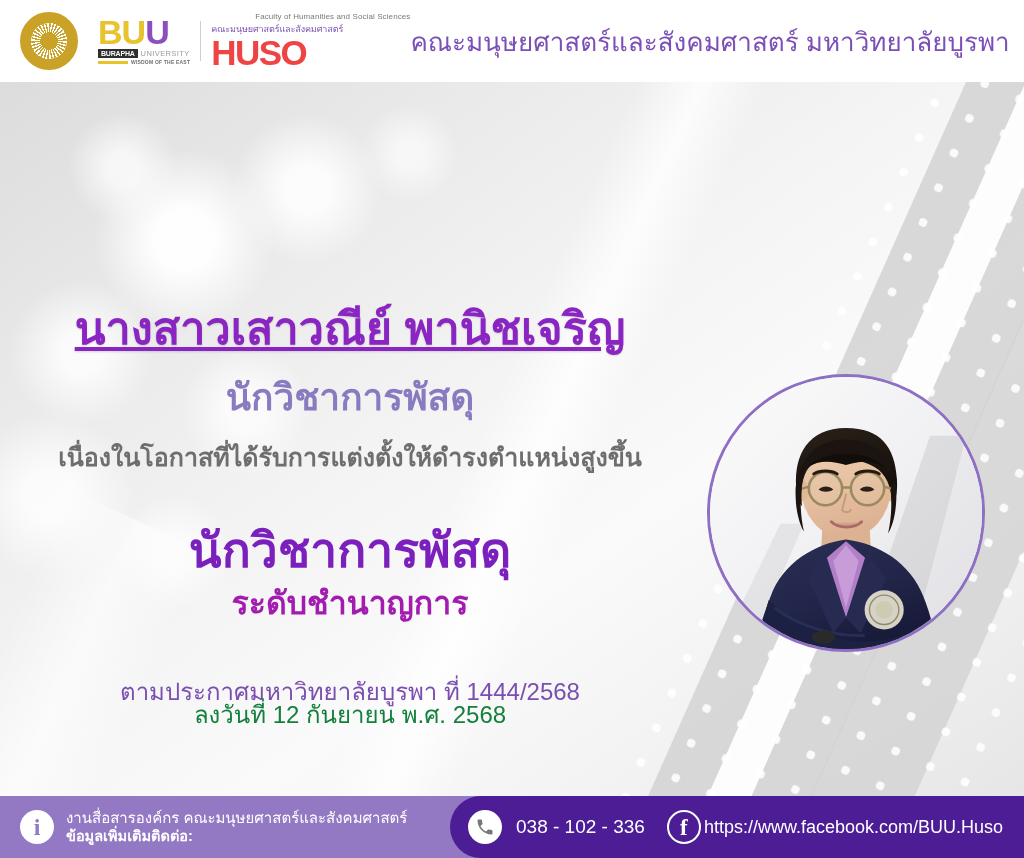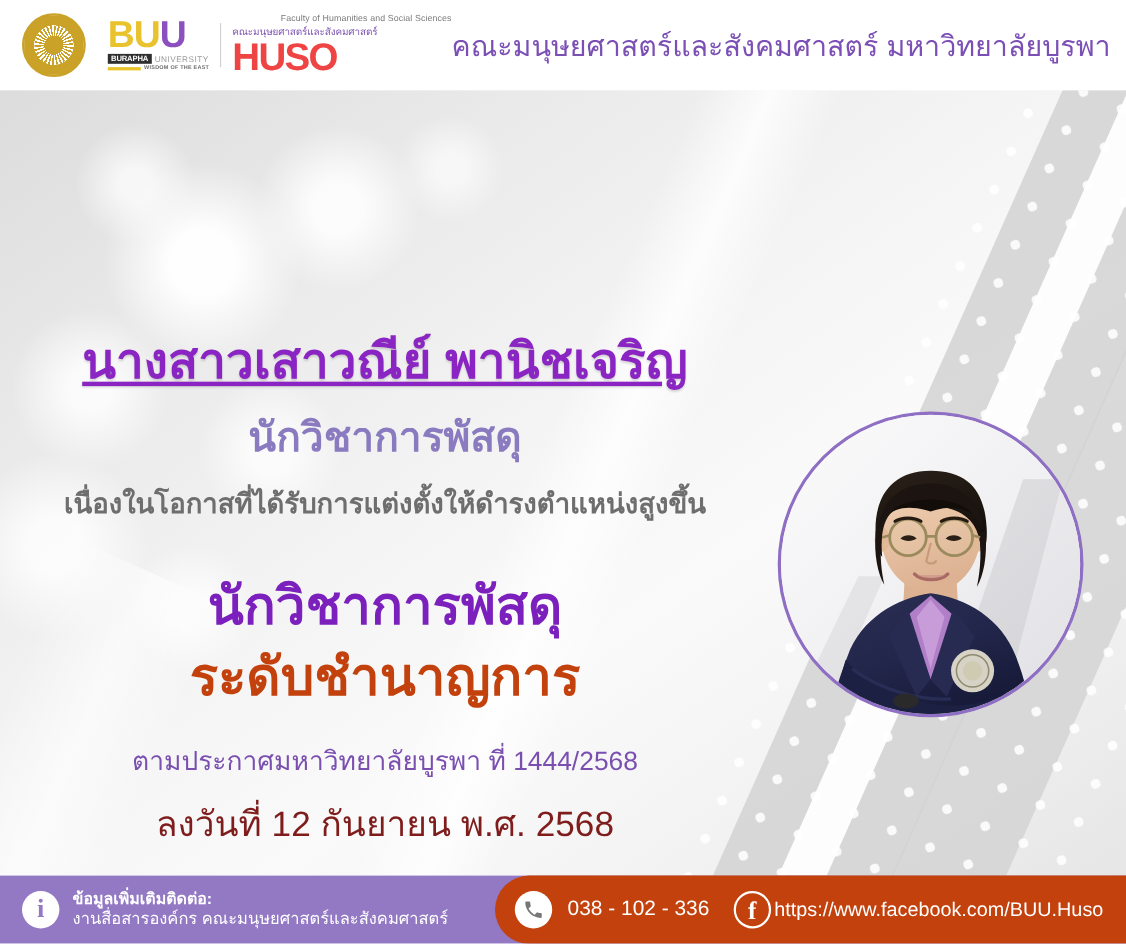--- a/index.html
+++ b/index.html
@@ -172,29 +172,29 @@
   #l-occasion {
     position:absolute; top:355px; left:0;
     font-size:25px; font-weight:bold; color:#6e6e6e;
   }
   #l-pos1 {
     position:absolute; top:430px; left:0;
     font-size:48px; font-weight:bold; color:#7b1fbd;
   }
   #l-pos2 {
     position:absolute; top:495px; left:0;
-    font-size:48px; font-weight:bold; color:#c2410c;
+    font-size:32px; font-weight:bold; color:#a21caf;
   }
   #l-ref1 {
     position:absolute; top:590px; left:0;
     font-size:24px; color:#7a4fb0;
   }
   #l-ref2 {
-    position:absolute; top:641px; left:0;
-    font-size:32px; color:#7f1d1d;
+    position:absolute; top:613px; left:0;
+    font-size:24px; color:#15803d;
   }
 
   
   #portrait-wrap {
     position:absolute; left:707px; top:374px;
     width:278px; height:278px; z-index:25;
   }
   #portrait-ring {
     position:absolute; inset:0;
     border-radius:50%;
@@ -218,21 +218,21 @@
     color:#9379c4; font-size:24px; font-weight:bold;
     display:flex; align-items:center; justify-content:center;
     font-family:"Liberation Serif", serif;
   }
   #footer-left-text { margin-left:12px; color:#ffffff; line-height:1.25; }
   #fl-1 { font-size:14.5px; font-weight:bold; }
   #fl-2 { font-size:15px; }
   #contact-pill {
     position:absolute; left:450px; top:0;
     height:62px; width:574px;
-    background:#c2410c;
+    background:#4c1d95;
     border-top-left-radius:31px; border-bottom-left-radius:31px;
     display:flex; align-items:center;
   }
   #phone-icon {
     width:34px; height:34px; margin-left:18px; flex:none;
     border-radius:50%; background:#ffffff;
     display:flex; align-items:center; justify-content:center;
   }
   #phone-num { margin-left:14px; color:#ffffff; font-size:19px; white-space:nowrap; }
   #fb-icon {
@@ -396,22 +396,22 @@
 
         <path d="M124,148 C131,155 148,155 155,148" stroke="#a96a64" stroke-width="3" fill="none" stroke-linecap="round"></path>
         <path d="M126,149 C133,153 146,153 153,149" fill="#c98b86" opacity=".55"></path>
       </svg>
     </div>
   </div>
 
   <div id="footer">
     <div id="info-icon">i</div>
     <div id="footer-left-text">
+      <div id="fl-2">งานสื่อสารองค์กร คณะมนุษยศาสตร์และสังคมศาสตร์</div>
       <div id="fl-1">ข้อมูลเพิ่มเติมติดต่อ:</div>
-      <div id="fl-2">งานสื่อสารองค์กร คณะมนุษยศาสตร์และสังคมศาสตร์</div>
     </div>
 
     <div id="contact-pill">
       <div id="phone-icon">
         <svg width="20" height="20" viewBox="0 0 24 24" aria-hidden="true">
           <path d="M6.6 10.8c1.4 2.8 3.8 5.1 6.6 6.6l2.2-2.2c.3-.3.7-.4 1-.2 1.2.4 2.4.6 3.6.6.6 0 1 .4 1 1V20c0 .6-.4 1-1 1C10.6 21 3 13.4 3 4c0-.6.4-1 1-1h3.4c.6 0 1 .4 1 1 0 1.3.2 2.5.6 3.6.1.4 0 .8-.2 1l-2.2 2.2z" fill="#777"></path>
         </svg>
       </div>
       <div id="phone-num">038 - 102 - 336</div>
       <div id="fb-icon">f</div>

